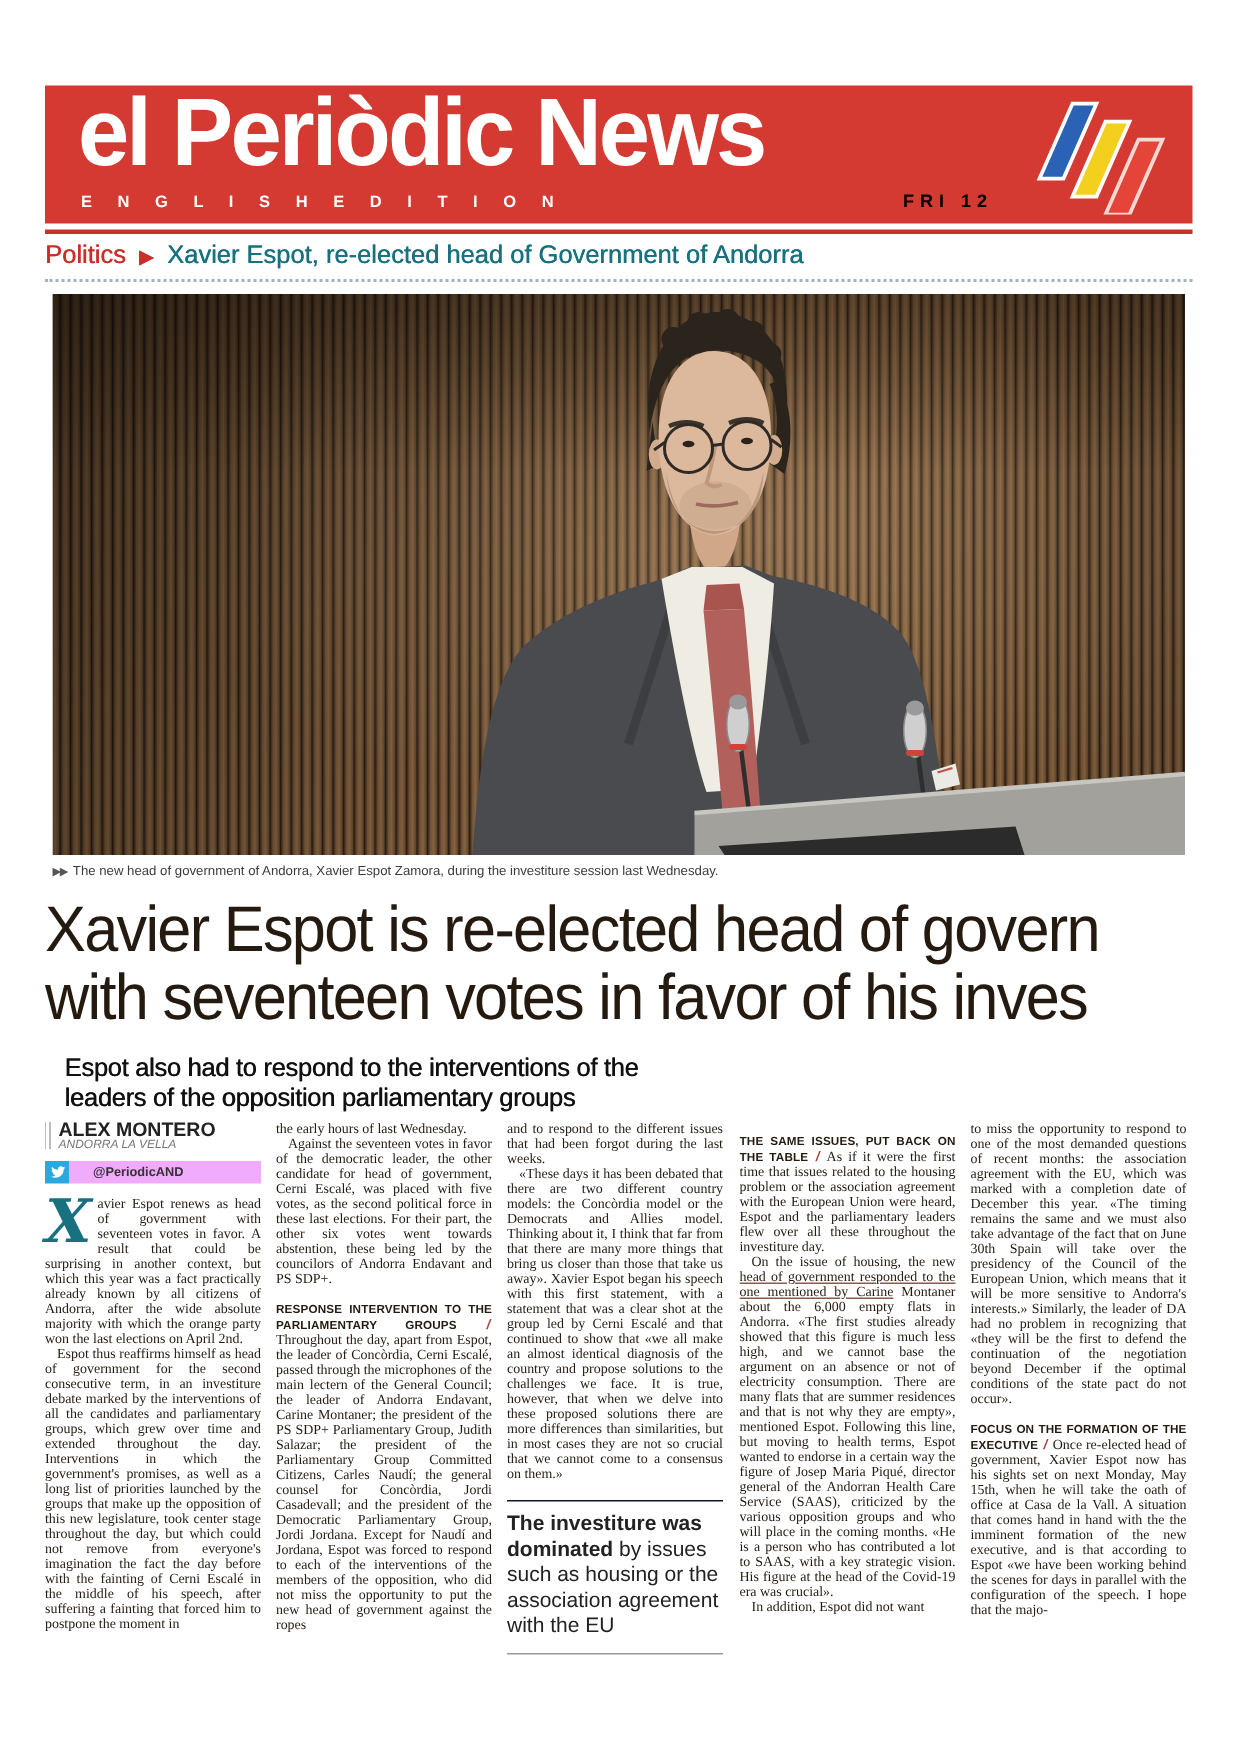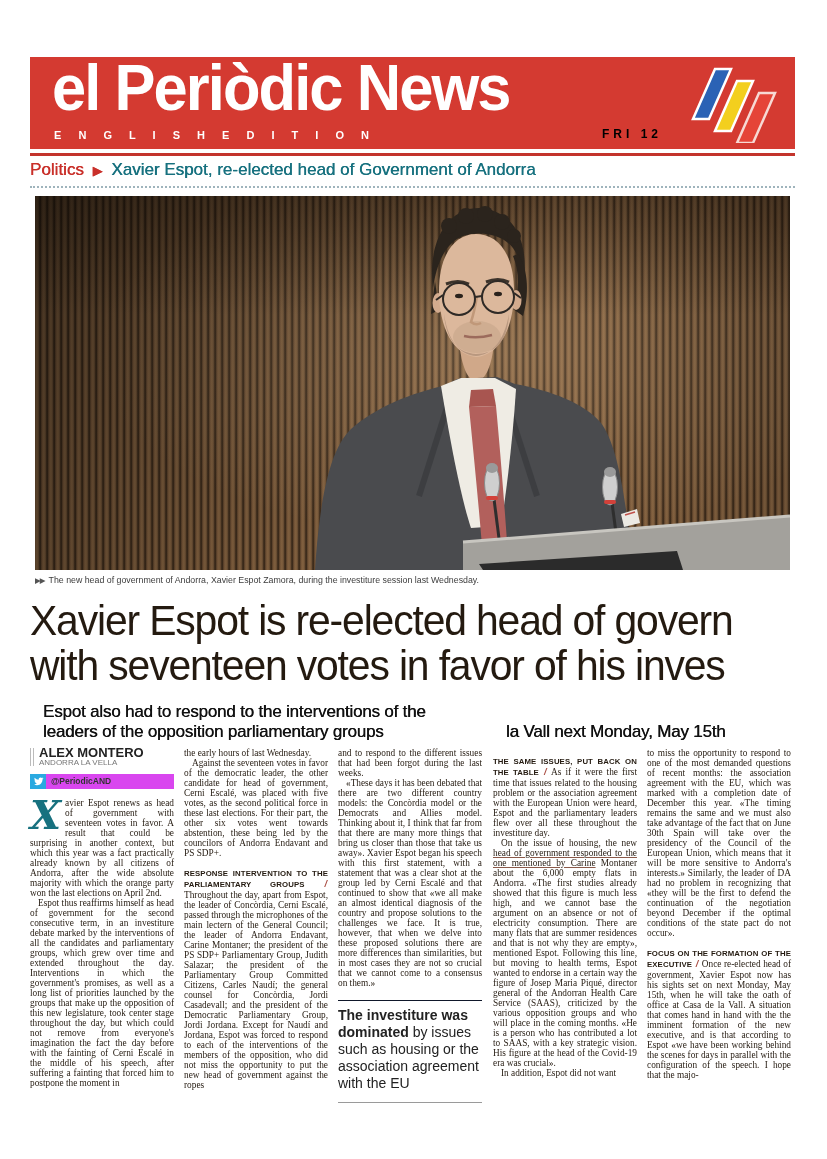--- a/index.html
+++ b/index.html
@@ -68,25 +68,25 @@
   .col + .col{margin-left:10px;}
   .col p{margin:0;}
   .col p.ind{text-indent:8px;}
   .col p.gap{margin-top:10px;}
 
   
   .byline{display:flex;font-family:"Liberation Sans",sans-serif;}
   .byline-bars{flex:none;width:4px;margin-right:5px;height:18px;
      background:linear-gradient(to right,#bbb 0 1px,transparent 1px 3px,#bbb 3px 4px);}
   .byline-author{font-size:13px;font-weight:bold;color:#222;line-height:10px;}
-  .byline-loc{font-size:8px;color:#777;line-height:9px;}
+  .byline-loc{font-size:8px;color:#777;line-height:9px;font-style:italic;}
   .twitter-bar{margin:7px 0 9px 0;display:flex;align-items:stretch;height:15px;}
   .tw-icon{flex:none;width:16px;background:#2aa9e0;display:flex;align-items:center;justify-content:center;}
-  .tw-handle{flex:1;background:#d946ef;font-family:"Liberation Sans",sans-serif;
-             font-size:8.5px;font-weight:bold;color:#333;line-height:15px;padding-left:5px;}
+  .tw-handle{flex:1;background:#f0abfc;font-family:"Liberation Sans",sans-serif;
+             font-size:8.5px;font-weight:bold;color:#333;line-height:15px;padding-left:16px;}
 
   .dropcap{float:left;font-family:"DejaVu Serif",serif;font-style:italic;font-weight:bold;
            font-size:40px;line-height:30px;color:#17717f;margin:2px 4px 0 0;}
 
   .runin{font-family:"Liberation Sans",sans-serif;font-weight:bold;font-size:7.8px;
          letter-spacing:.1px;color:#241a10;}
   .slash{font-family:"Liberation Sans",sans-serif;font-weight:bold;font-style:italic;
          color:#a8493f;padding:0 1px;}
   .body-link{color:#241a10;text-decoration:underline;text-decoration-color:#8b5a4a;cursor:pointer;}
 
@@ -239,21 +239,20 @@
 
       </div>
     </section>
 
     <div class="sec-gap"></div>
 
     <section class="right-sec">
       <div class="deck deck-right-wrap">
         <div class="deck-bars"></div>
         <div class="deck-text">
-          <div class="deck-line">la Vall next Monday, May 15th</div>
         </div>
       </div>
       <div class="cols">
 
         <div class="col">
           <p style="margin-top:8px"><span class="runin">THE SAME ISSUES, PUT BACK ON THE TABLE</span> <span class="slash">/</span> <span>As if it were the first time that issues related to the housing problem or the association agreement with the European Union were heard, Espot and the parliamentary leaders flew over all these throughout the investiture day.</span></p>
           <p class="ind"><span>On the issue of housing, the new </span><span class="body-link">head of government responded to the one mentioned by Carine</span><span> Montaner about the 6,000 empty flats in Andorra. «The first studies already showed that this figure is much less high, and we cannot base the argument on an absence or not of electricity consumption. There are many flats that are summer residences and that is not why they are empty», mentioned Espot. Following this line, but moving to health terms, Espot wanted to endorse in a certain way the figure of Josep Maria Piqué, director general of the Andorran Health Care Service (SAAS), criticized by the various opposition groups and who will place in the coming months. «He is a person who has contributed a lot to SAAS, with a key strategic vision. His figure at the head of the Covid-19 era was crucial».</span></p>
           <p class="ind">In addition, Espot did not want</p>
         </div>
 

